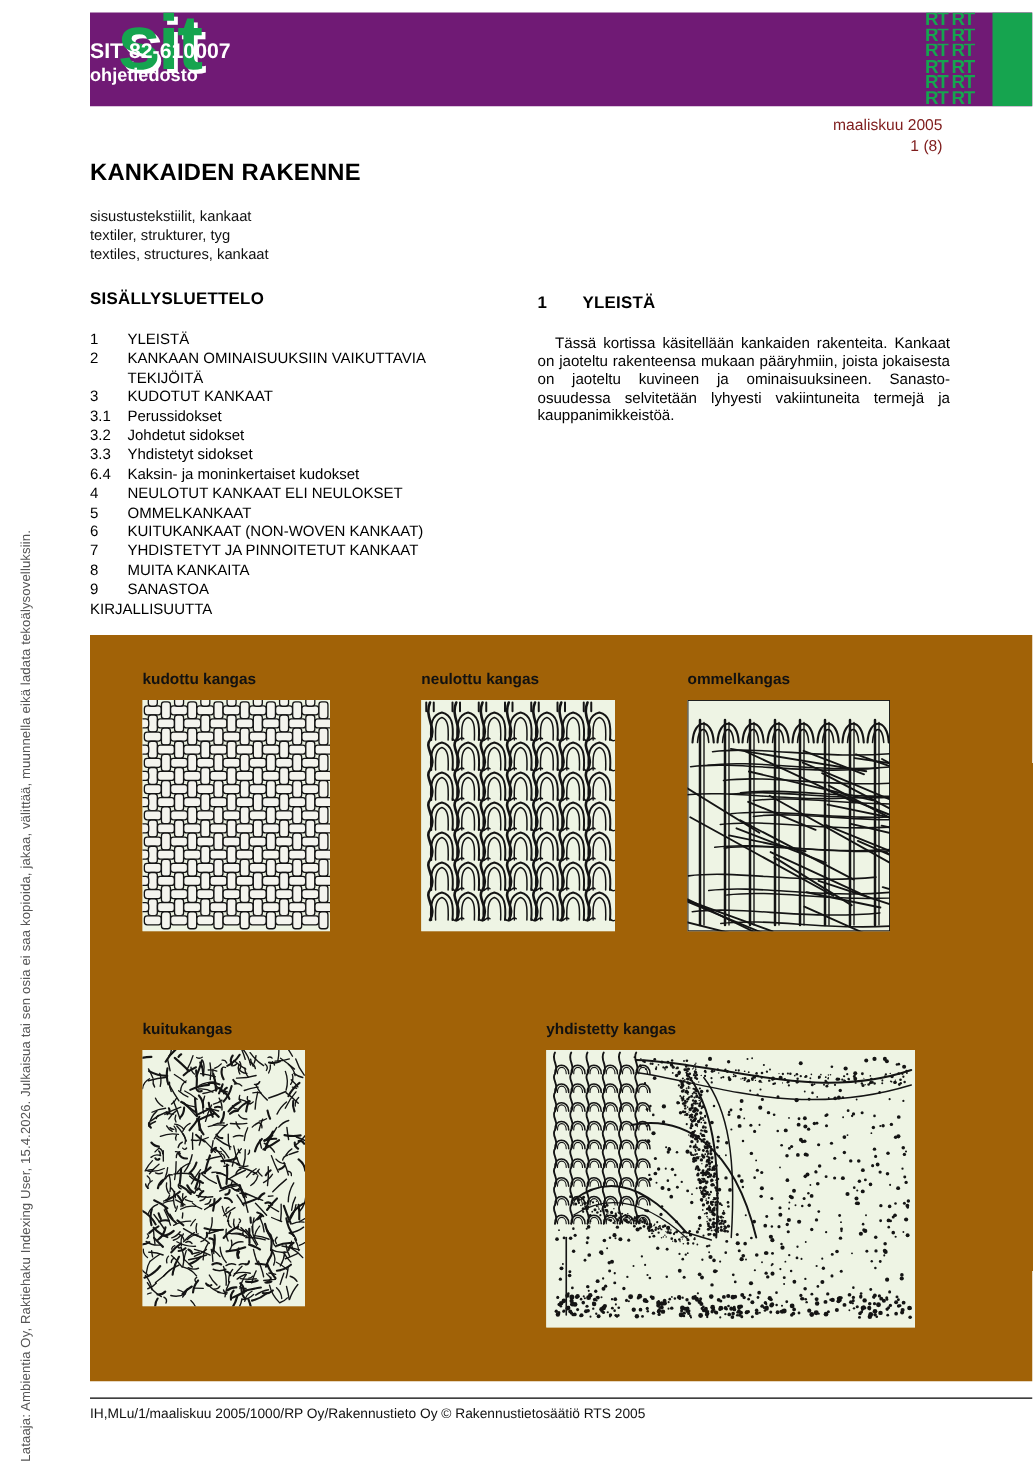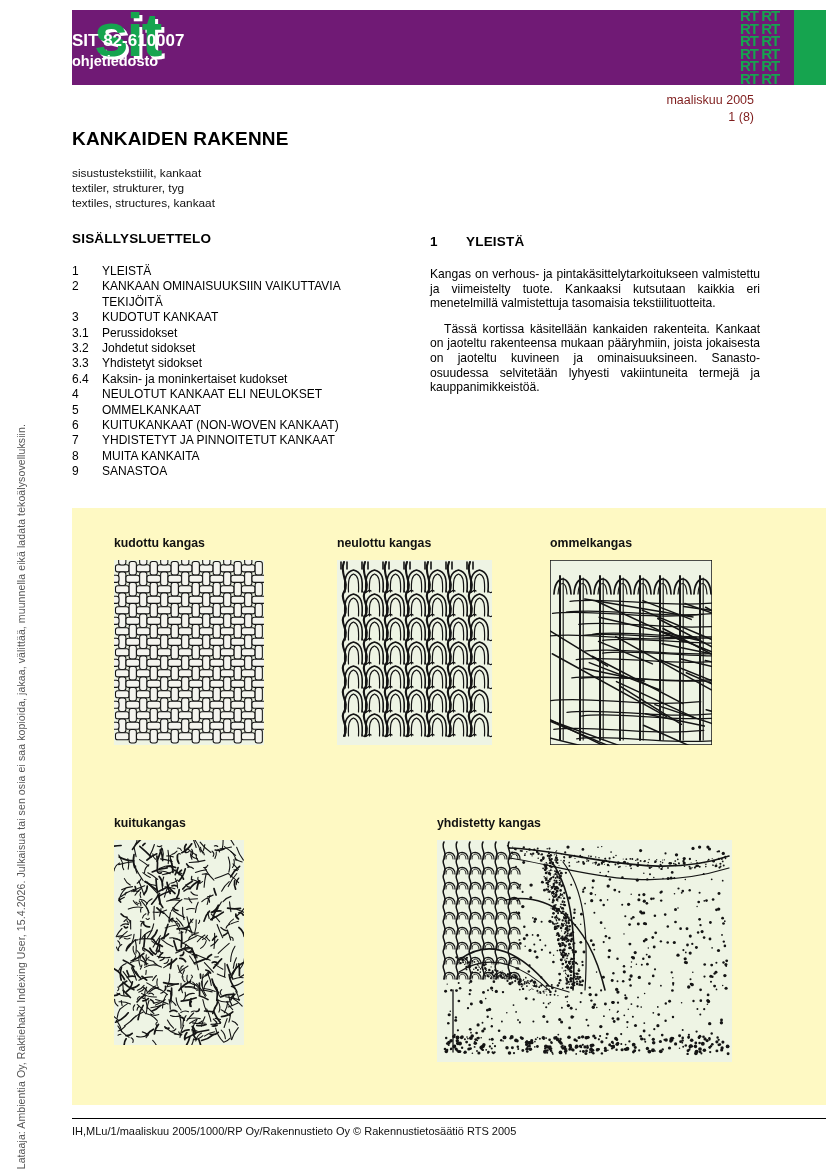--- a/index.html
+++ b/index.html
@@ -149,21 +149,21 @@
     text-align: justify;
     margin: 0 0 11px 0;
   }
   .body-p.indent { text-indent: 14px; }
 
   
   .figure-panel {
     position: absolute;
     left: 72px; top: 508px;
     width: 754px; height: 597px;
-    background: #fef9c3;
+    background: #a16207;
   }
   .fig {
     position: absolute;
   }
   .fig-caption {
     font-size: 12.3px;
     font-weight: bold;
     margin-bottom: 10px;
     color: #111;
   }
@@ -284,28 +284,28 @@
         <span class="tlabel">YHDISTETYT JA PINNOITETUT KANKAAT</span>
       </div>
     <div class="toc-row">
         <span class="tnum">8</span>
         <span class="tlabel">MUITA KANKAITA</span>
       </div>
     <div class="toc-row">
         <span class="tnum">9</span>
         <span class="tlabel">SANASTOA</span>
       </div>
+    <div class="toc-row single">KIRJALLISUUTTA</div>
   </div>
 </div>
 
 <div class="col-right">
   <div class="sec-heading">
     <span class="num">1</span><span>YLEISTÄ</span>
   </div>
-  <p class="body-p">Kangas on verhous- ja pintakäsittelytarkoitukseen valmistettu ja viimeistelty tuote. Kankaaksi kutsutaan kaikkia eri menetelmillä valmistettuja tasomaisia tekstiilituotteita.</p>
   <p class="body-p indent">Tässä kortissa käsitellään kankaiden rakenteita. Kankaat on jaoteltu rakenteensa mukaan pääryhmiin, joista jokaisesta on jaoteltu kuvineen ja ominaisuuksineen. Sanasto-osuudessa selvitetään lyhyesti vakiintuneita termejä ja kauppanimikkeistöä.</p>
 </div>
 
 <div class="figure-panel">
 
   <div class="fig fig-woven">
     <div class="fig-caption">kudottu kangas</div>
     <div class="fig-art">
       <svg width="150" height="185" viewBox="0 0 150 185">
         <rect width="150" height="185" fill="#eef4e4"></rect>

